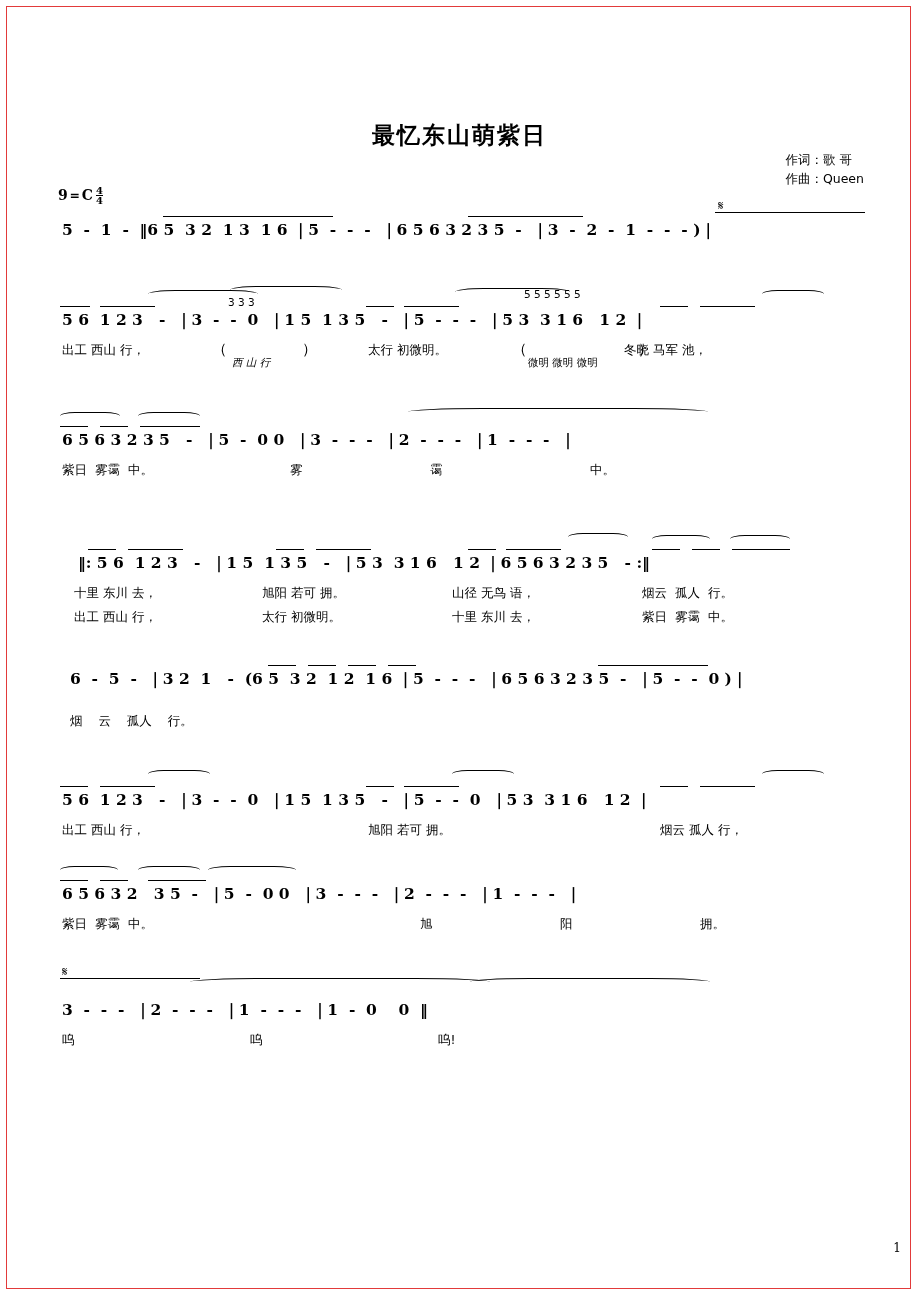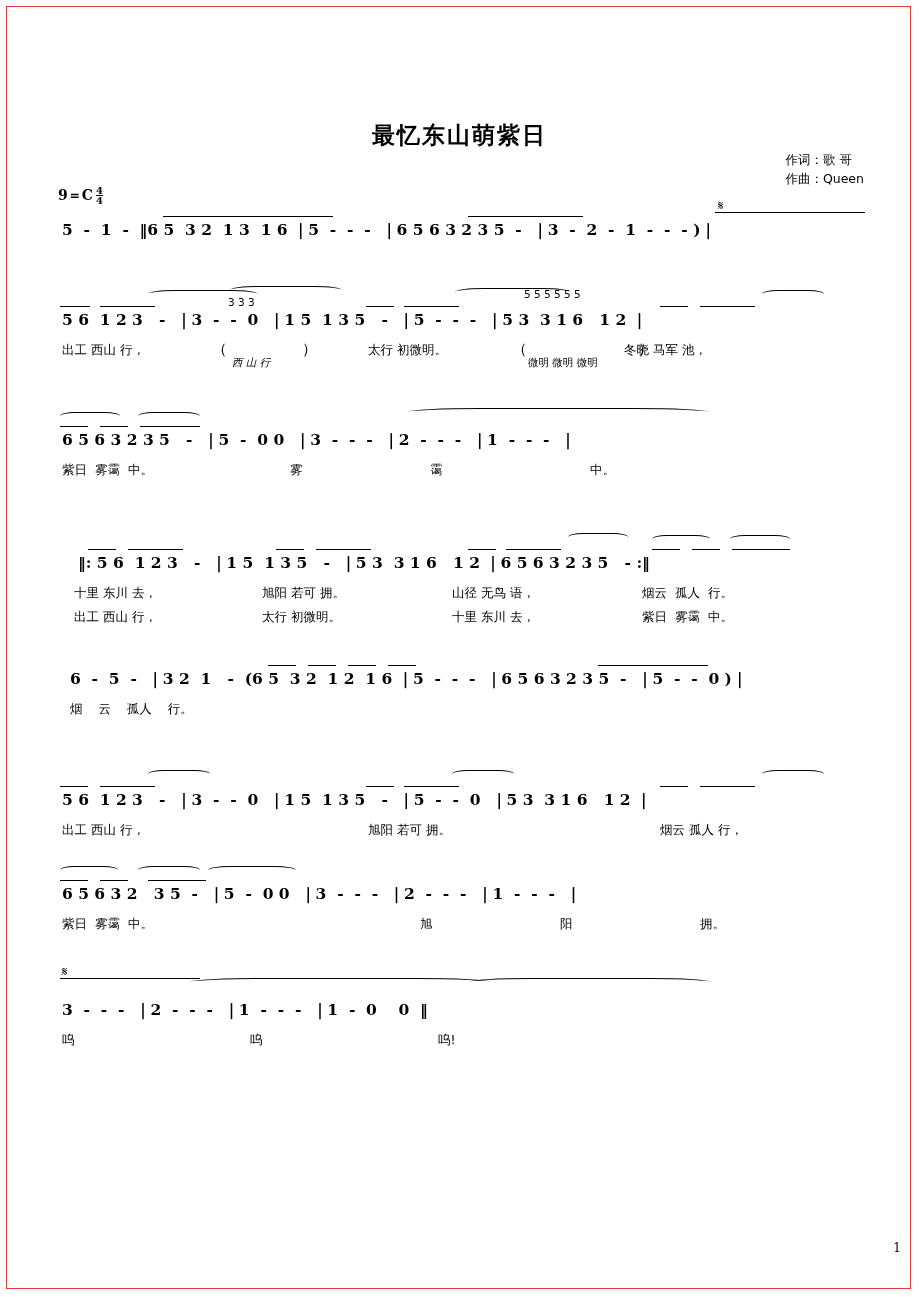--- a/index.html
+++ b/index.html
@@ -227,21 +227,21 @@
     <span class="lyric" style="left:642px; top:56px;">紫日  雾霭  中。</span>
   </div>
 
   <div class="row" style="top:669px;">
     <div class="beam" style="left:268px; top:-4px; width:28px;"></div>
     <div class="beam" style="left:308px; top:-4px; width:28px;"></div>
     <div class="beam" style="left:348px; top:-4px; width:28px;"></div>
     <div class="beam" style="left:388px; top:-4px; width:28px;"></div>
     <div class="beam" style="left:598px; top:-4px; width:110px;"></div>
     <div class="notes" style="left:70px; top:0;">6  -  5  -  ｜3 2  1   -  (6 5  3 2  1 2  1 6 ｜5  -  -  -  ｜6 5 6 3 2 3 5  -  ｜5  -  -  0 )｜</div>
-    <span class="lyric" style="left:70px; top:32px;">烟    云    孤人    行。</span>
+    <span class="lyric" style="left:70px; top:44px;">烟    云    孤人    行。</span>
   </div>
 
   <div class="row" style="top:790px;">
     <div class="beam" style="left:60px; top:-4px; width:28px;"></div>
     <div class="beam" style="left:100px; top:-4px; width:55px;"></div>
     <div class="slur" style="left:148px; top:-20px; width:62px;"></div>
     <div class="beam" style="left:366px; top:-4px; width:28px;"></div>
     <div class="beam" style="left:404px; top:-4px; width:55px;"></div>
     <div class="slur" style="left:452px; top:-20px; width:62px;"></div>
     <div class="beam" style="left:660px; top:-4px; width:28px;"></div>

